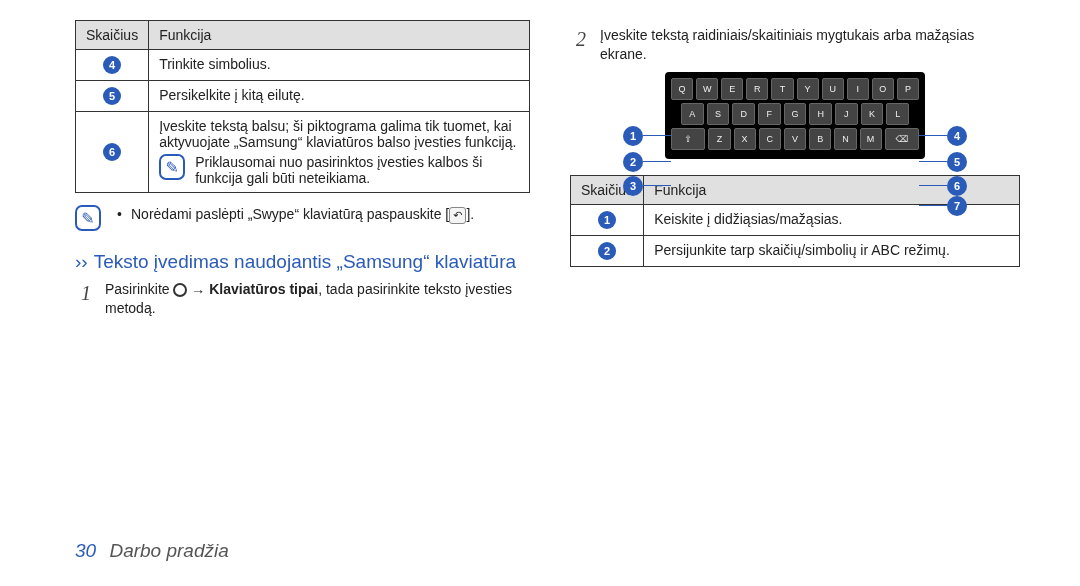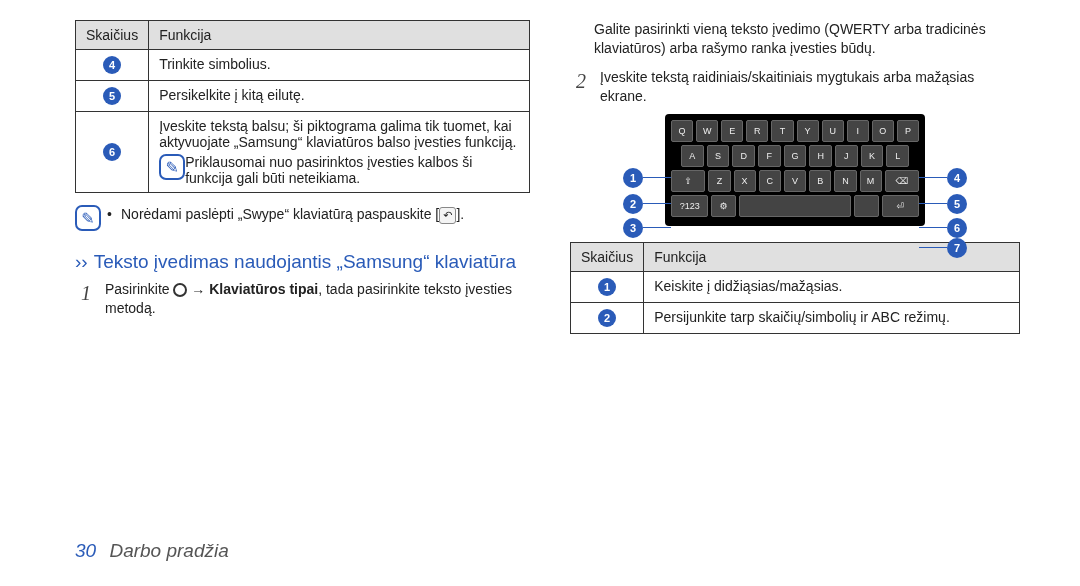--- a/index.html
+++ b/index.html
@@ -7,21 +7,21 @@
   .page { display: flex; padding: 20px 60px 0 75px; gap: 40px; }
   .col { flex: 1; }
   .left { max-width: 460px; }
   .right { max-width: 450px; }
 
   table { border-collapse: collapse; width: 100%; margin-bottom: 12px; }
   th, td { border: 1px solid #333; padding: 6px 10px; vertical-align: top; text-align: left; font-weight: normal; }
   th { background: #e0e0e0; }
   .num-cell { width: 66px; text-align: center; vertical-align: middle; }
   .num-circle { display: inline-flex; width: 18px; height: 18px; border-radius: 50%; background: #2a5bb8; color: #fff; font-size: 11px; font-weight: bold; align-items: center; justify-content: center; }
-  .note-row { display: flex; align-items: flex-start; margin: 4px 0 0 0; }
+  .note-row { display: flex; align-items: flex-start; gap: 10px; margin: 4px 0 0 0; }
   .note-icon { display:inline-flex; width: 26px; height: 26px; border: 2px solid #2a5bb8; border-radius: 7px; color: #2a5bb8; align-items: center; justify-content: center; font-size: 16px; flex: none; position: relative; }
   .note-icon::before { content: "✎"; }
   .bullet-list { margin: 0 0 0 6px; padding: 0; list-style: none; }
   .bullet-list li { position: relative; padding-left: 14px; margin-bottom: 6px; line-height: 1.35; }
   .bullet-list li::before { content: "•"; position: absolute; left: 0; top: 0; }
   .key-glyph { display:inline-block; padding:0 3px; border:1px solid #888; border-radius:3px; font-size:11px; background:#f4f4f4; }
   .section-head { color: #2a5bb8; font-size: 19px; font-weight: normal; margin: 20px 0 6px 0; line-height: 1.2; }
   .chevron { color: #2a5bb8; font-size: 19px; margin-right: 6px; }
   .step { display: flex; gap: 8px; margin: 6px 0 6px 6px; line-height: 1.35; }
   .step-num { font-style: italic; font-family: Georgia, serif; font-size: 20px; color: #444; flex:none; width: 16px; }
@@ -99,21 +99,20 @@
 
     <div class="step">
       <span class="step-num">1</span>
       <span>
         <span>Pasirinkite </span><span class="gear"></span><span> → </span><b>Klaviatūros tipai</b><span>, tada pasirinkite teksto įvesties metodą.</span>
       </span>
     </div>
   </div>
 
   <div class="col right">
-    <div class="para" style="margin-left:24px;">Galite pasirinkti vieną teksto įvedimo (QWERTY arba tradicinės klaviatūros) arba rašymo ranka įvesties būdų.</div>
     <div class="step">
       <span class="step-num">2</span>
       <span>Įveskite tekstą raidiniais/skaitiniais mygtukais arba mažąsias ekrane.</span>
     </div>
 
     <div class="kbd-wrap">
       <div class="kbd">
         <div class="kbd-row">
           <div class="key">Q</div>
           <div class="key">W</div>
@@ -141,27 +140,20 @@
           <div class="key wide">⇧</div>
           <div class="key">Z</div>
           <div class="key">X</div>
           <div class="key">C</div>
           <div class="key">V</div>
           <div class="key">B</div>
           <div class="key">N</div>
           <div class="key">M</div>
           <div class="key wide">⌫</div>
         </div>
-        <div class="kbd-row">
-          <div class="key wide">?123</div>
-          <div class="key">⚙</div>
-          <div class="key space"></div>
-          <div class="key"></div>
-          <div class="key wide">⏎</div>
-        </div>
       </div>
       <div class="callout c1">
           <span class="num-circle">1</span>
           <span class="lead-line"></span>
         </div>
       <div class="callout c2">
           <span class="num-circle">2</span>
           <span class="lead-line"></span>
         </div>
       <div class="callout c3">

